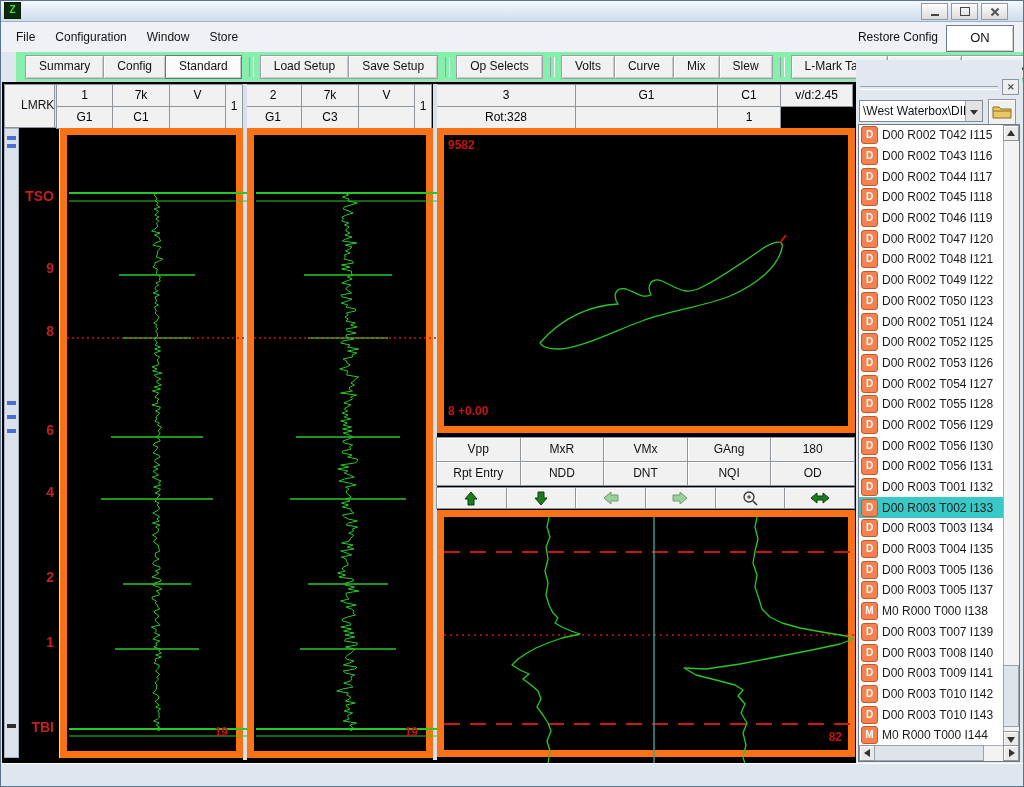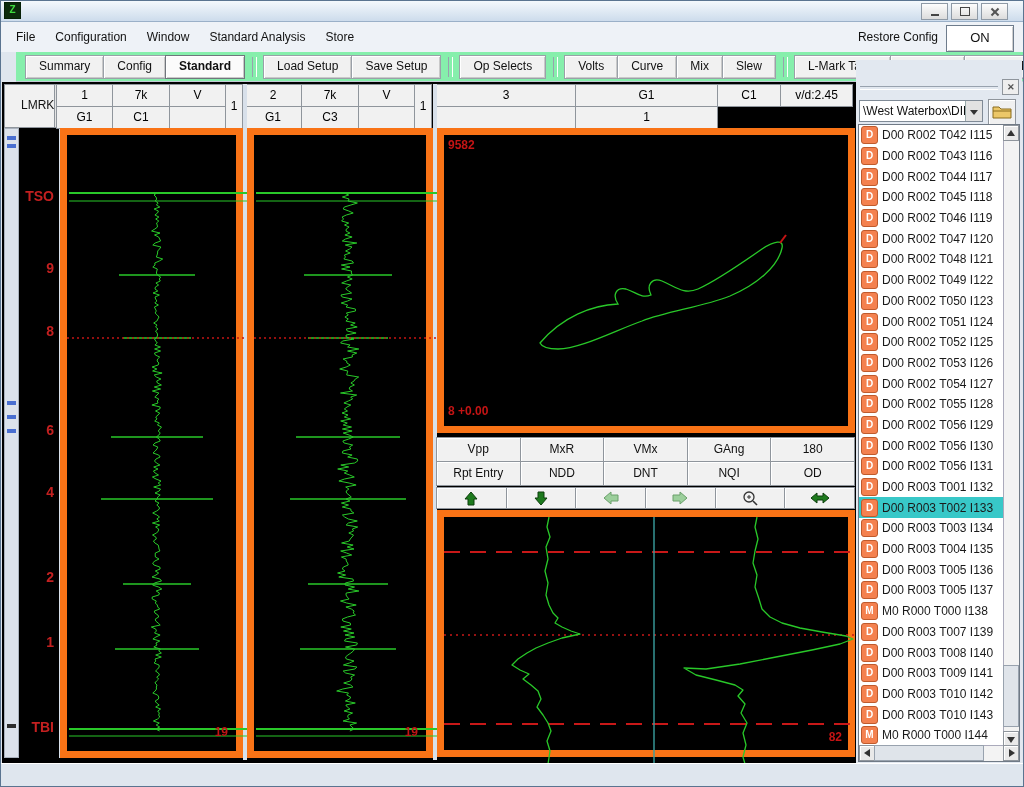--- a/index.html
+++ b/index.html
@@ -33,21 +33,21 @@
     text-align:center;line-height:24px;font-size:13px;cursor:pointer;}
 
   
   #toolbar{position:absolute;left:16px;top:52px;width:1024px;height:30px;background:#86efac;
     display:flex;align-items:center;padding-left:10px;box-sizing:border-box;border-bottom:1px solid #c4ccd6;}
   .tbtn{height:22px;line-height:21px;padding:0 13px;background:#f1f1f1;border:1px solid #9aa0a8;
     margin-left:-1px;box-shadow:inset 1px 1px 0 #fff,inset -1px -1px 0 #c9c9c9;cursor:pointer;white-space:nowrap;}
   .tbtn.gap{margin-left:18px;position:relative;}
   .tbtn.gap:before{content:"";position:absolute;left:-12px;top:1px;bottom:1px;width:3px;
     border-left:1px solid #98a2ae;border-right:1px solid #fff;}
-  .tbtn.active{background:#fbfbfb;border-color:#70757c;font-weight:bold;}
+  .tbtn.active{background:#fbfbfb;border-color:#70757c;}
 
   
   #main{position:absolute;left:2px;top:82px;width:854px;height:681px;background:#000;}
   .hdrblock{position:absolute;display:grid;background:#000;}
   .hc{background:#f1f1f1;border:1px solid #8f959c;margin:0 0 -1px -1px;text-align:center;
     line-height:20px;overflow:hidden;color:#000;}
   .hc.tall{grid-row:1/3;grid-column:4;line-height:42px;}
   #lmrkBlock{position:absolute;left:2px;top:2px;width:54px;height:44px;display:flex;}
   #lmrkCell{flex:1;background:#f1f1f1;border:1px solid #8f959c;text-align:center;line-height:40px;padding-left:16px;}
   #lmrkArrow{width:12px;background:#e4e4e4;border:1px solid #8f959c;border-left:none;position:relative;cursor:pointer;}
@@ -134,21 +134,20 @@
         <div class="g-close"></div>
       </div>
   </div>
 </div>
 
 <div id="menubar">
 
 <div class="mitem">File</div>
     <div class="mitem">Configuration</div>
     <div class="mitem">Window</div>
-    <div class="mitem">Standard Analysis</div>
     <div class="mitem">Store</div>
   </div>
 <div id="restoreCfg">Restore Config</div>
 <div id="onBtn">ON</div>
 
 <div id="toolbar">
 
 <div class="tbtn">Summary</div>
     <div class="tbtn">Config</div>
     <div class="tbtn active">Standard</div>
@@ -211,20 +210,21 @@
     <div class="hc">G1</div>
     <div class="hc">C3</div>
     <div class="hc"></div>
   </div>
 
   <div class="hdrblock" style="left:435px;top:2px;width:418px;height:44px;grid-template-columns:139px 142px 63px 72px;grid-template-rows:22px 22px;">
     <div class="hc">3</div>
     <div class="hc">G1</div>
     <div class="hc">C1</div>
     <div class="hc">v/d:2.45</div>
+    <div class="hc">Rot:328</div>
     <div class="hc"></div>
     <div class="hc">1</div>
   </div>
 
   <div class="vsep" style="left:241px;"></div>
   <div class="vsep" style="left:431px;"></div>
 
   <div class="chart" style="left:58px;top:46px;width:183px;height:630px;">
     <svg id="strip-svg-0" width="183" height="630">
         <line x1="52" x2="128" y1="140" y2="140" stroke="#29c829" stroke-width="1.4"></line>

